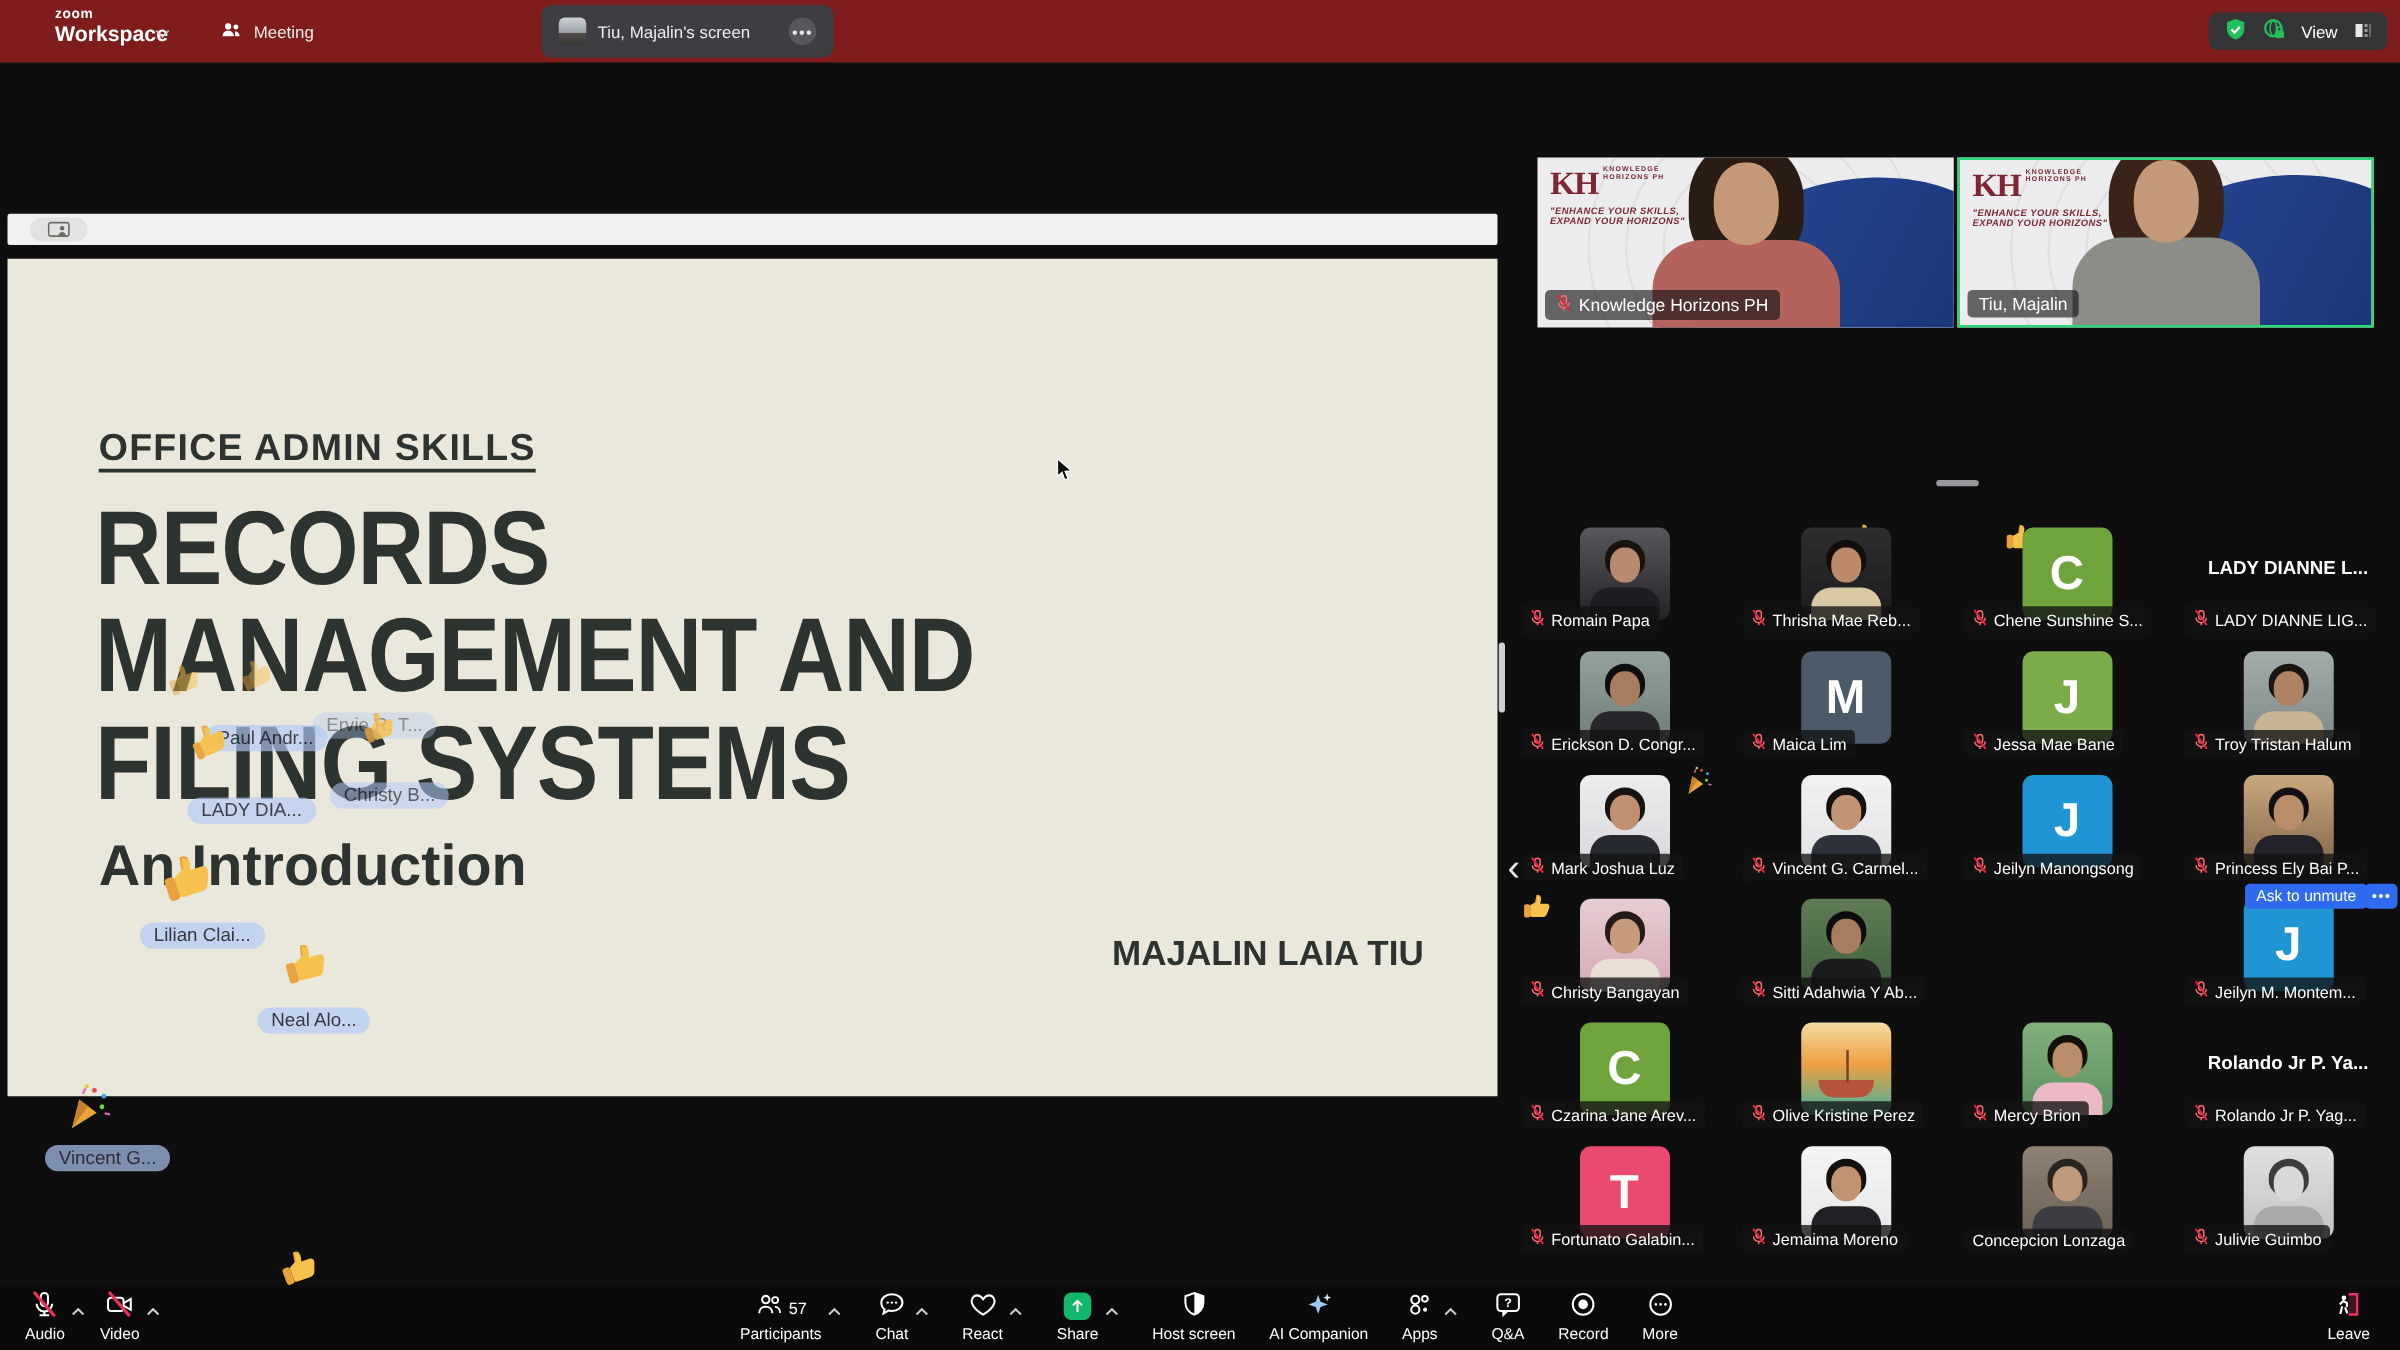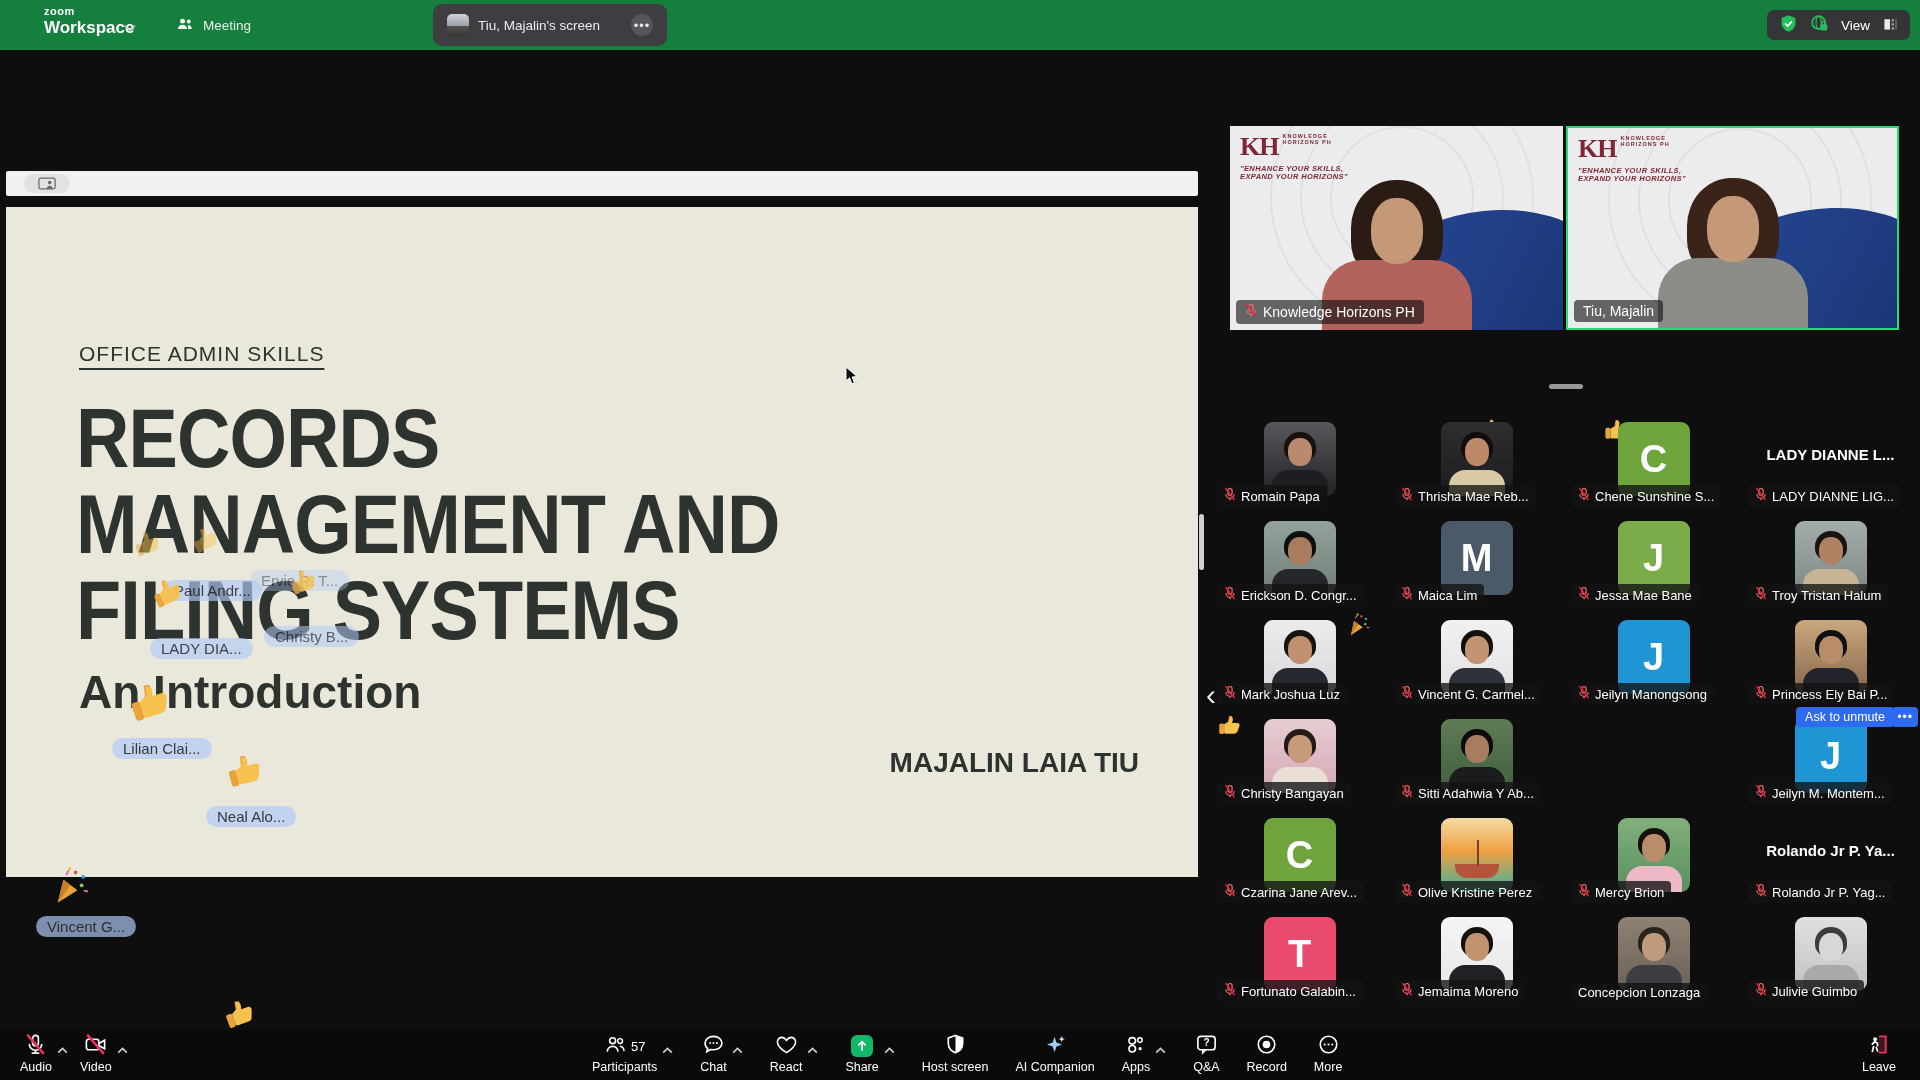--- a/index.html
+++ b/index.html
@@ -1,43 +1,43 @@
 <!DOCTYPE html>
 <html><head>
 <meta charset="utf-8">
 <style>
   html,body{margin:0;padding:0;}
   body{width:1920px;height:1080px;background:#0e0e0f;overflow:hidden;
        font-family:"Liberation Sans",sans-serif;position:relative;color:#fff;}
   .abs{position:absolute;}
   
-  #topbar{position:absolute;left:0;top:0;width:1920px;height:50px;background:#15803d;}
+  #topbar{position:absolute;left:0;top:0;width:1920px;height:50px;background:#7f1d1d;}
   #brand{position:absolute;left:44px;top:6px;line-height:1;}
   #brand .z{font-size:11px;font-weight:bold;letter-spacing:.5px;}
   #brand .w{font-size:17px;font-weight:bold;margin-top:2px;}
   #brand-caret{position:absolute;left:124px;top:18px;opacity:.85;}
   .toptab{position:absolute;top:0;height:50px;display:flex;align-items:center;gap:9px;padding:0 14px;font-size:13.5px;color:#ececee;}
   #tab-meeting{left:162px;}
   #tab-screen{left:433px;width:234px;top:4px;height:42px;background:#3d3d42;border-radius:9px;box-sizing:border-box;}
   #tab-screen .thumb{width:22px;height:22px;border-radius:5px;background:linear-gradient(180deg,#cfd3d8 0%,#9aa0a8 55%,#55504e 56%,#3a3634 100%);flex:0 0 auto;}
   #tab-screen .dots{margin-left:auto;width:22px;height:22px;border-radius:50%;background:#56565c;display:flex;align-items:center;justify-content:center;font-size:13px;letter-spacing:1px;color:#e8e8e8;}
   #secpill{position:absolute;right:10px;top:10px;height:30px;background:#353538;border-radius:7px;display:flex;align-items:center;gap:12px;padding:0 12px;font-size:13.5px;text-align:center;}
   
   #share-chrome{position:absolute;left:6px;top:171px;width:1192px;height:25px;background:#f2f1ef;border-radius:2px;}
   #share-chrome .pill{position:absolute;left:18px;top:3px;width:46px;height:19px;background:#e3e2e0;border-radius:10px;display:flex;align-items:center;justify-content:center;}
   #slide{position:absolute;left:6px;top:207px;width:1192px;height:670px;background:#eae7db;overflow:hidden;}
-  #kicker{position:absolute;left:73px;top:135px;font-size:21px;font-weight:400;letter-spacing:1px;color:#2d332e;text-decoration:underline;text-underline-offset:7px;}
+  #kicker{position:absolute;left:73px;top:135px;font-size:30px;font-weight:700;letter-spacing:1px;color:#2d332e;text-decoration:underline;text-underline-offset:7px;}
   #title{position:absolute;left:70px;top:188px;font-size:84px;line-height:86px;font-weight:bold;letter-spacing:-1px;color:#2d332e;transform:scaleX(.88);transform-origin:left top;white-space:nowrap;}
   #subtitle{position:absolute;left:73px;top:458px;font-size:46px;font-weight:bold;color:#2d332e;}
   #presenter{position:absolute;right:59px;top:540px;font-size:28px;font-weight:bold;color:#2d332e;text-align:right;}
   #role{position:absolute;right:59px;top:576px;font-size:28px;font-weight:400;color:#373d38;text-align:right;}
   .tag{position:absolute;background:rgba(176,203,248,.72);color:#2e2e36;font-size:15px;padding:2px 11px;border-radius:11px;white-space:nowrap;}
   .stamp{position:absolute;}
   
-  .spot{position:absolute;top:126px;height:204px;width:333px;overflow:hidden;background:#ececee;box-sizing:border-box;}
+  .spot{position:absolute;top:126px;height:136px;width:333px;overflow:hidden;background:#ececee;box-sizing:border-box;}
   .spot .ring{position:absolute;border-radius:50%;border:2px solid rgba(0,0,0,.05);}
   .spot .wave{position:absolute;right:-60px;bottom:-95px;width:300px;height:210px;border-radius:50% 50% 0 0;background:linear-gradient(135deg,#2a4a9a,#16316e);transform:rotate(-18deg);}
   .spot .wave2{position:absolute;right:-80px;bottom:-120px;width:300px;height:200px;border-radius:50% 50% 0 0;background:#c9d2e6;transform:rotate(-14deg);}
   .spot .torso{position:absolute;left:50%;bottom:-8px;transform:translateX(-50%);width:150px;height:78px;border-radius:40px 40px 0 0;}
   .spot .hair{position:absolute;left:50%;bottom:50px;transform:translateX(-50%);width:92px;height:100px;border-radius:48% 48% 38% 38%;}
   .spot .face{position:absolute;left:50%;bottom:66px;transform:translateX(-50%);width:52px;height:66px;border-radius:46%;}
   .namepill{position:absolute;left:6px;bottom:6px;background:rgba(16,16,16,.62);border-radius:4px;display:flex;align-items:center;gap:6px;padding:3px 9px;font-size:14px;color:#fff;white-space:nowrap;}
   .kh{position:absolute;left:10px;top:8px;color:#7c2733;line-height:1;}
   .kh .logo{font-family:"Liberation Serif",serif;font-size:26px;font-weight:bold;letter-spacing:-1px;}
   .kh .side{font-size:5.5px;font-weight:bold;letter-spacing:1px;}

